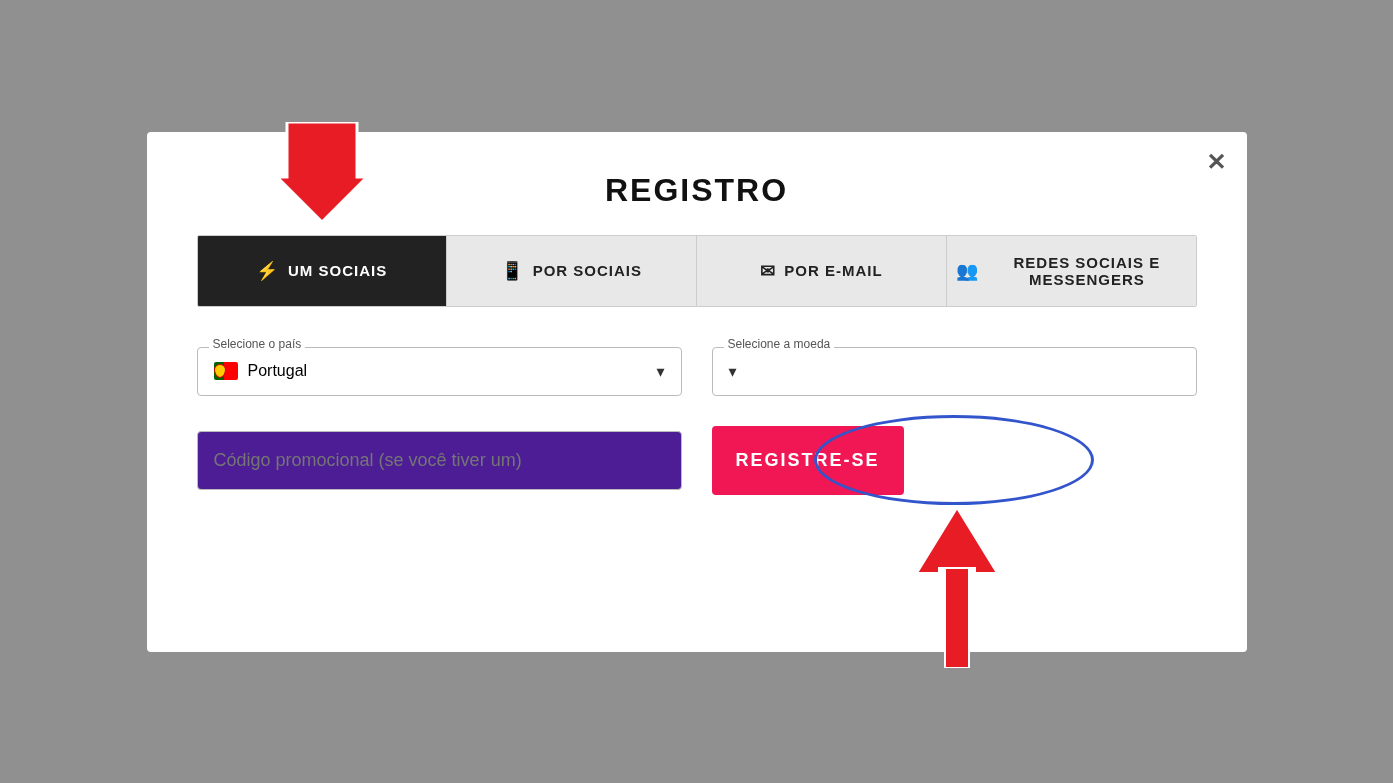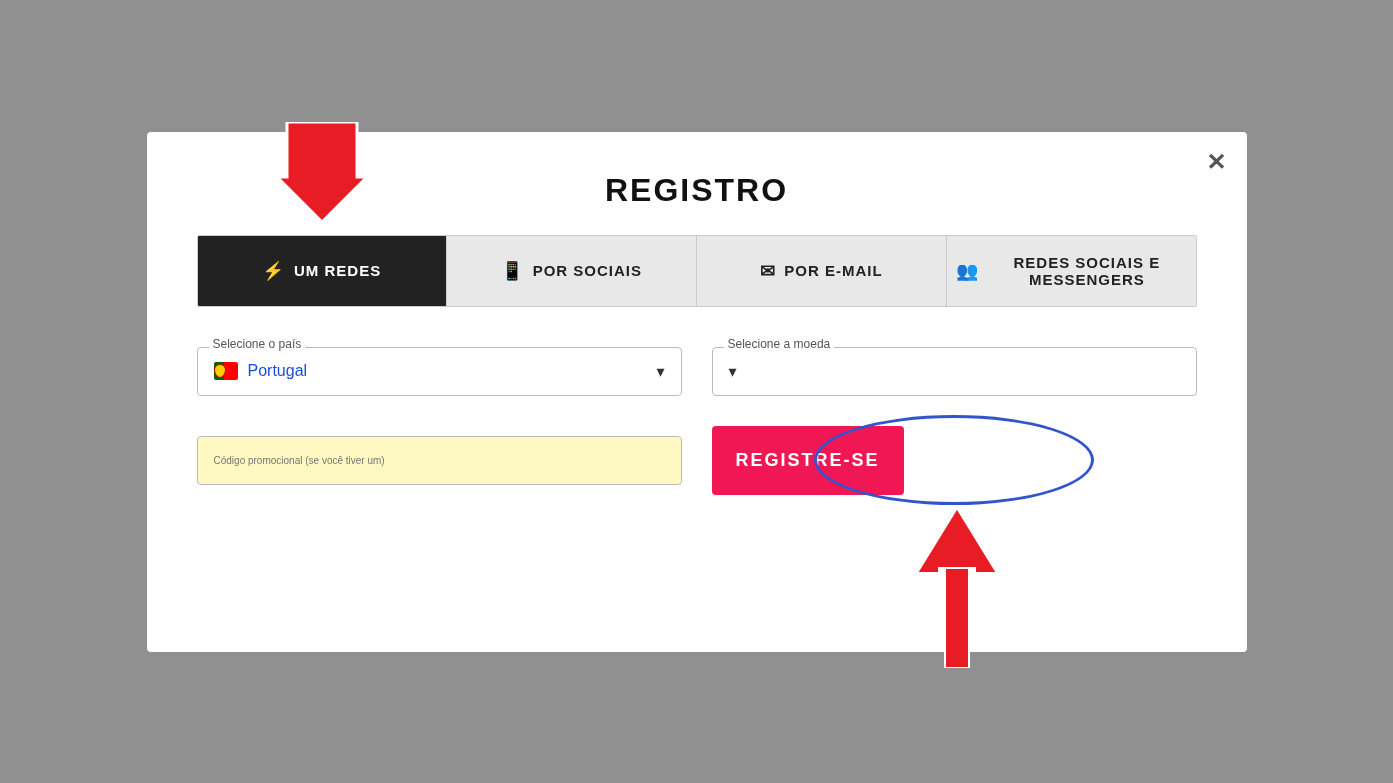--- a/index.html
+++ b/index.html
@@ -167,35 +167,35 @@
       width: 10px;
       height: 12px;
       background: #ffcc00;
       border-radius: 50% 50% 50% 50% / 40% 40% 60% 60%;
       border: 1px solid #cc0000;
     }
 
     .select-value {
       flex: 1;
       font-size: 16px;
-      color: #1d4ed8;
+      color: #000000;
     }
 
     .chevron-down {
       color: #333;
       font-size: 16px;
     }
 
     .promo-input {
       border: 1px solid #bbb;
       border-radius: 4px;
       padding: 18px 16px;
-      font-size: 10px;
+      font-size: 18px;
       color: #888;
-      background: #fef9c3;
+      background: #4c1d95;
       width: 100%;
       outline: none;
     }
 
     
     .second-row {
       display: flex;
       gap: 30px;
       align-items: center;
       position: relative;
@@ -248,21 +248,21 @@
       </svg>
     </div>
 
     <button class="close-btn">✕</button>
 
     <h1 class="modal-title">REGISTRO</h1>
 
     <div class="tabs">
       <div class="tab active">
         <span class="tab-icon">⚡</span>
-        <span>UM REDES</span>
+        <span>UM SOCIAIS</span>
       </div>
       <div class="tab">
         <span class="tab-icon">📱</span>
         <span>POR SOCIAIS</span>
       </div>
       <div class="tab">
         <span class="tab-icon">✉</span>
         <span>POR E-MAIL</span>
       </div>
       <div class="tab">

